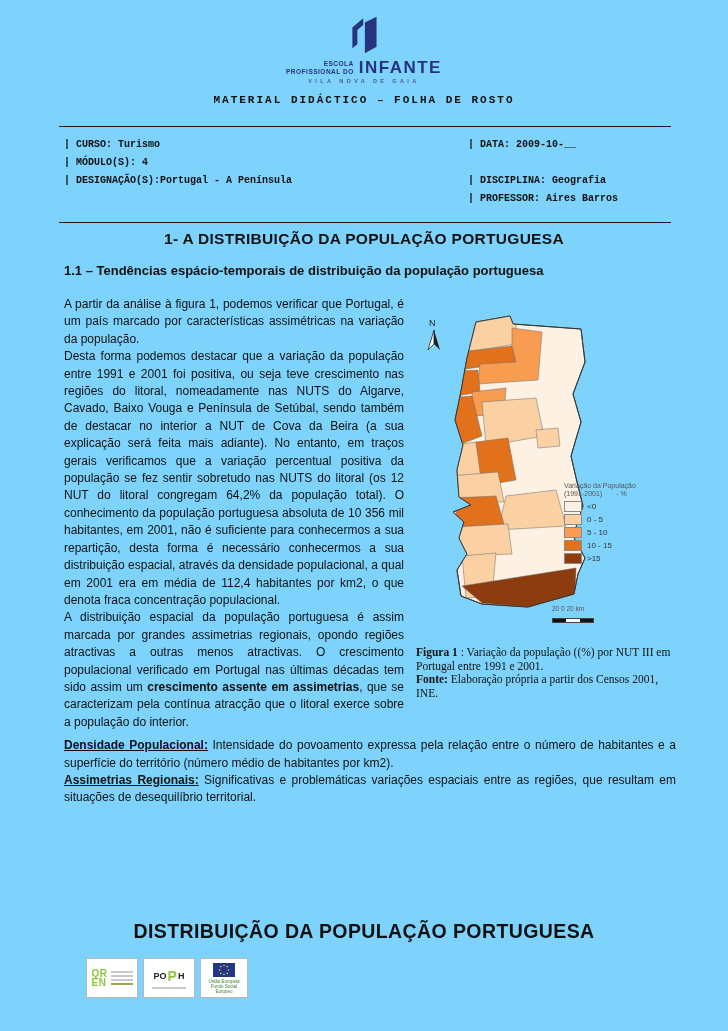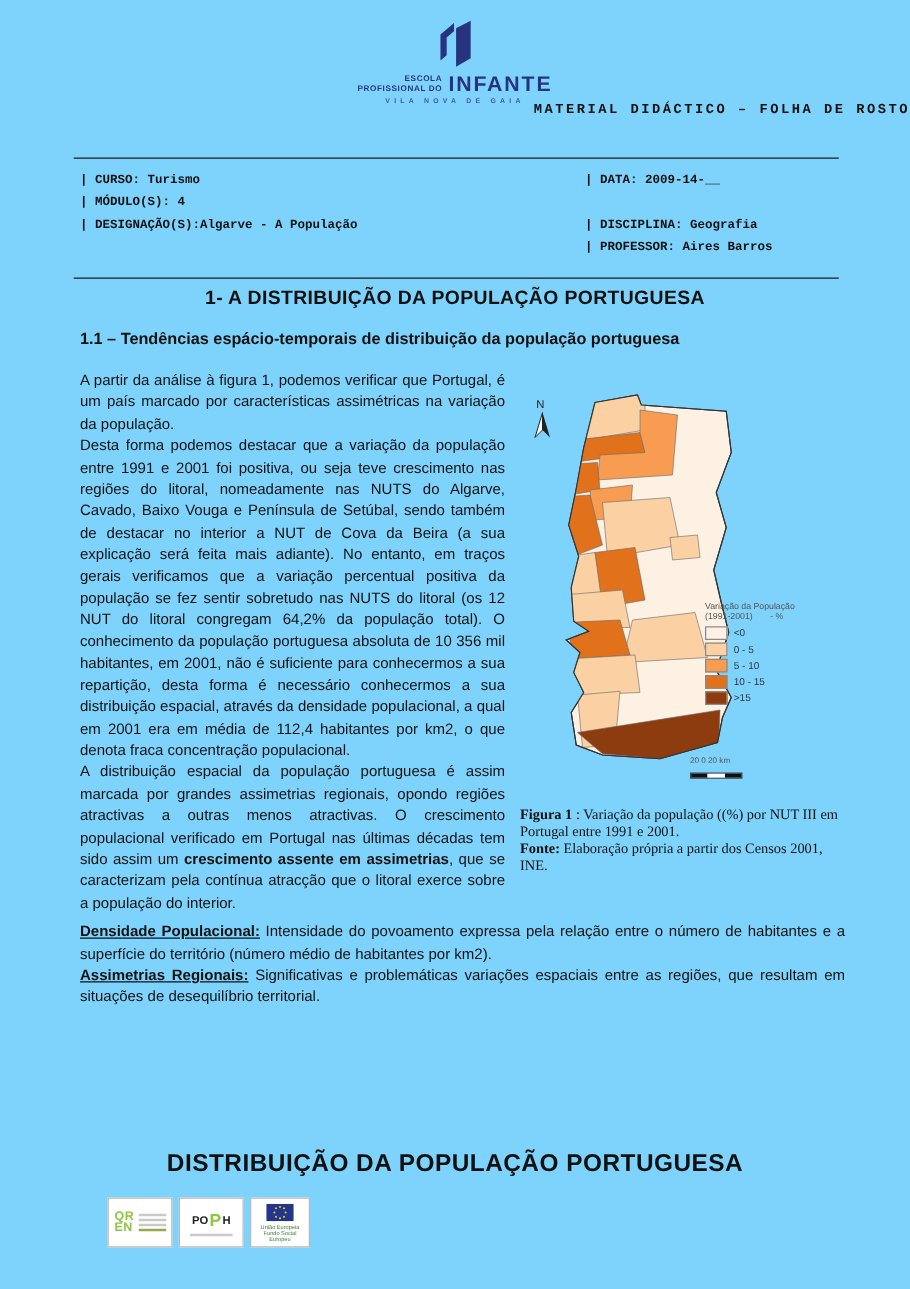--- a/index.html
+++ b/index.html
@@ -7,21 +7,21 @@
         font-family:"Liberation Sans",sans-serif;color:#111;overflow:hidden;}
 
   
   .logo{position:absolute;top:12px;left:50%;transform:translateX(-50%);text-align:center;}
   .logo-glyph{display:block;margin:0 auto 2px auto;}
   .logo-row{display:flex;align-items:flex-end;justify-content:center;gap:5px;}
   .logo-small{font-size:6.5px;line-height:7.5px;color:#28337f;text-align:right;letter-spacing:.5px;font-weight:bold;}
   .logo-name{font-size:17px;font-weight:bold;color:#28337f;letter-spacing:1.5px;line-height:15px;}
   .logo-city{font-size:5.5px;letter-spacing:3.4px;color:#4a57a0;margin-top:3px;text-align:center;font-weight:bold;}
 
-  .doc-type{position:absolute;top:82px;left:0;width:100%;text-align:right;
+  .doc-type{position:absolute;top:94px;left:0;width:100%;text-align:center;
             font-family:"Liberation Mono",monospace;font-size:11px;font-weight:bold;letter-spacing:2px;color:#111;}
 
   .rule{position:absolute;left:59px;width:612px;border-top:1.6px solid #1a1a1a;height:0;}
   .rule1{top:126px;}
   .rule2{top:222px;}
 
   
   .fields{position:absolute;top:136px;left:64px;width:612px;
           font-family:"Liberation Mono",monospace;font-size:10px;line-height:18px;color:#111;font-weight:bold;}
   .fcol{position:absolute;top:0;}
@@ -102,24 +102,24 @@
   </div>
 
   <div class="doc-type">MATERIAL DIDÁCTICO – FOLHA DE ROSTO</div>
 
   <div class="rule rule1"></div>
 
   <div class="fields">
     <div class="fcol left">
       <div class="frow"><span>| CURSO:</span><span class="fvalue"> Turismo</span></div>
       <div class="frow"><span>| MÓDULO(S):</span><span class="fvalue"> 4</span></div>
-      <div class="frow"><span>| DESIGNAÇÃO(S):</span><span class="fvalue">Algarve - A População</span></div>
+      <div class="frow"><span>| DESIGNAÇÃO(S):</span><span class="fvalue">Portugal - A Península</span></div>
     </div>
     <div class="fcol right">
-      <div class="frow"><span>| DATA:</span><span class="fvalue"> 2009-14-__</span></div>
+      <div class="frow"><span>| DATA:</span><span class="fvalue"> 2009-10-__</span></div>
       <div class="frow"><span></span><span class="fvalue"></span></div>
       <div class="frow"><span>| DISCIPLINA:</span><span class="fvalue"> Geografia</span></div>
       <div class="frow"><span>| PROFESSOR:</span><span class="fvalue"> Aires Barros</span></div>
     </div>
   </div>
 
   <div class="rule rule2"></div>
 
   <div class="main-title">1- A DISTRIBUIÇÃO DA POPULAÇÃO PORTUGUESA</div>
   <div class="sub-title">1.1 – Tendências espácio-temporais de distribuição da população portuguesa</div>

